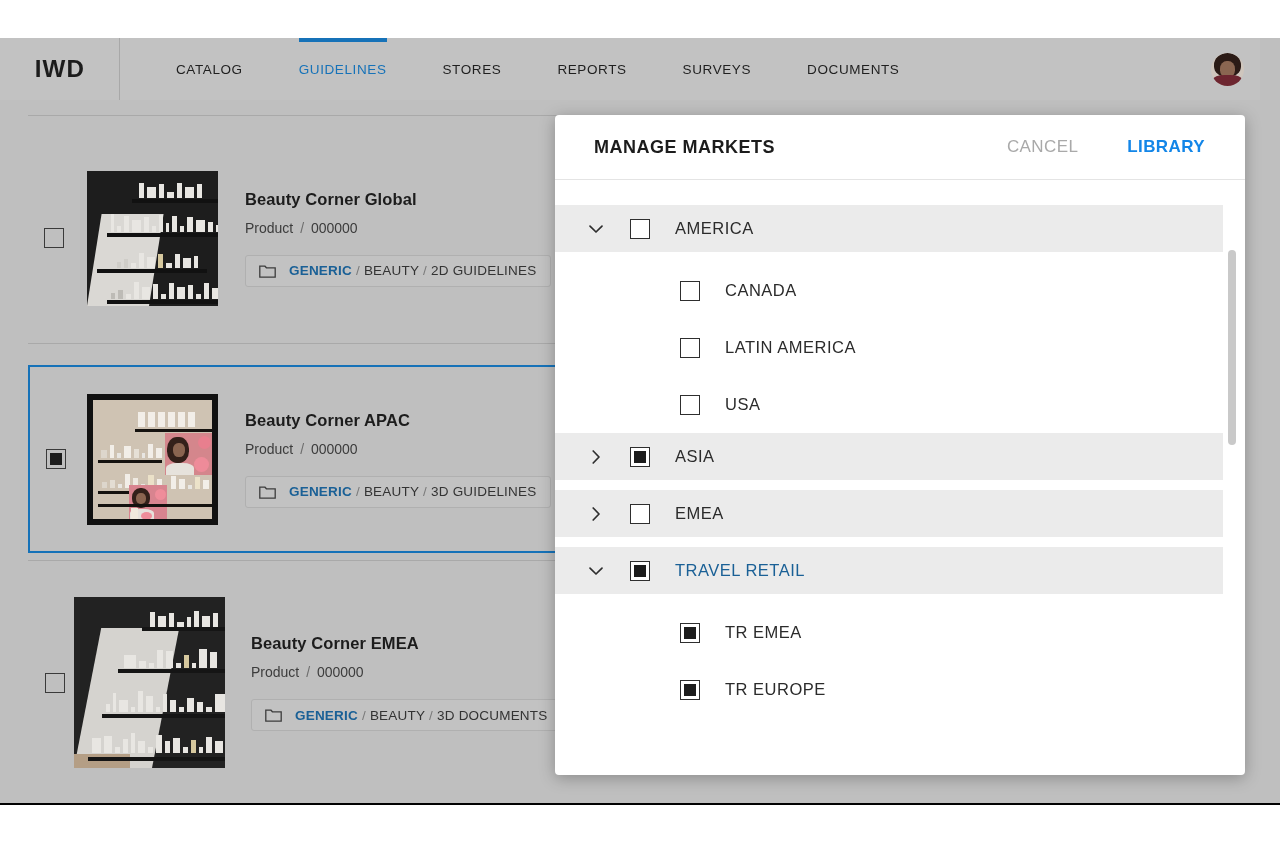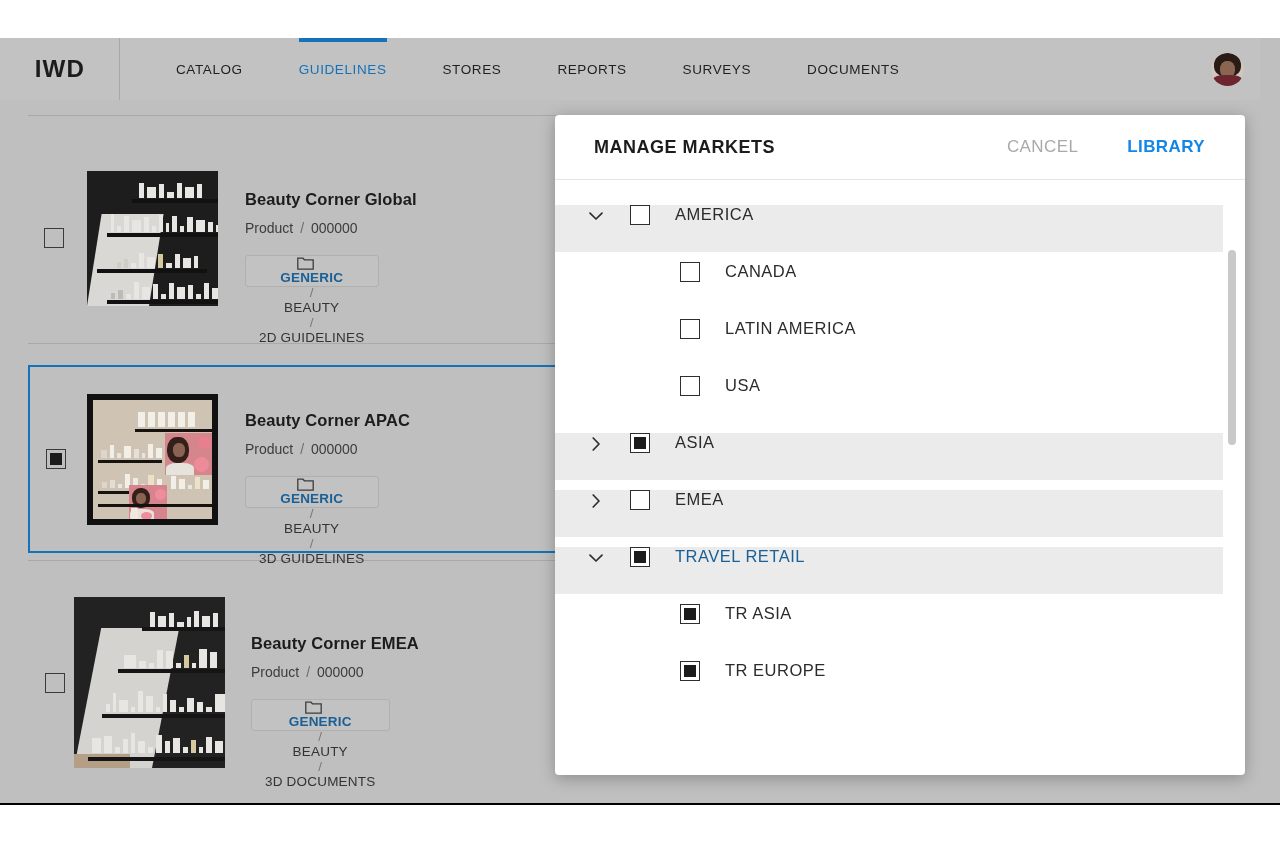--- a/index.html
+++ b/index.html
@@ -175,21 +175,20 @@
     align-items: center;
     height: 32px;
     padding: 0 14px 0 13px;
     border: 1px solid #b0b0b0;
     border-radius: 3px;
     background: rgba(255,255,255,0.06);
     font-size: 13.5px;
     letter-spacing: 0.2px;
     white-space: nowrap;
     cursor: pointer;
-    flex-direction: column;
   }
   .chip .folder { margin-right: 13px; display: flex; }
   .chip .c-generic { color: #1a6096; font-weight: 700; }
   .chip .c-rest { color: #333; }
   .chip .c-slash { color: #7a7a7a; padding: 0 4px; }
 
   
   .modal {
     position: absolute;
     left: 555px; top: 115px;
@@ -236,21 +235,21 @@
   .modal-body {
     flex: 1 1 auto;
     position: relative;
     overflow: hidden;
     padding-top: 25px;
   }
   .tree { position: relative; }
 
   .trow {
     display: flex;
-    align-items: flex-start;
+    align-items: center;
     height: 47px;
     margin: 0 22px 0 0;
     padding-left: 30px;
     cursor: pointer;
   }
   .trow.group { background: #ebebeb; margin-bottom: 10px; }
   .trow.child { background: transparent; height: 57px; padding-left: 125px; }
 
   .caret {
     width: 22px; height: 22px;
@@ -629,21 +628,21 @@
             <div class="caret">
               <svg width="20" height="20" viewBox="0 0 20 20">
                 <path d="M4 7.2 L10 13 L16 7.2" fill="none" stroke="#2e2e2e" stroke-width="1.7" stroke-linecap="round" stroke-linejoin="round"></path>
               </svg>
             </div>
             <div class="cbox checked"></div>
             <div class="tlabel accent">TRAVEL RETAIL</div>
           </div>
           <div class="trow child">
             <div class="cbox checked"></div>
-            <div class="tlabel">TR ASIA</div>
+            <div class="tlabel">TR EMEA</div>
           </div>
           <div class="trow child">
             <div class="cbox checked"></div>
             <div class="tlabel">TR EUROPE</div>
           </div>
         </div>
       <div class="scrollbar"></div>
     </div>
   </div>
 

